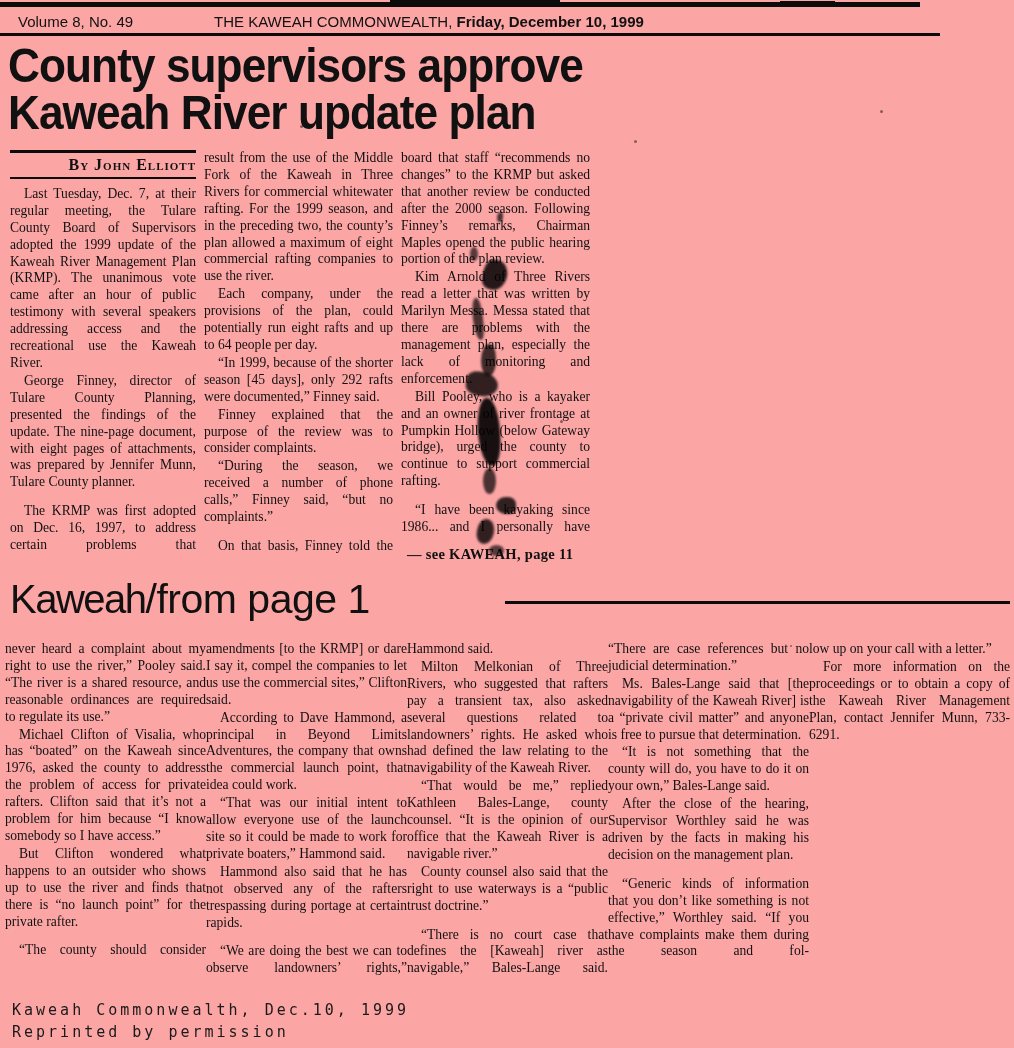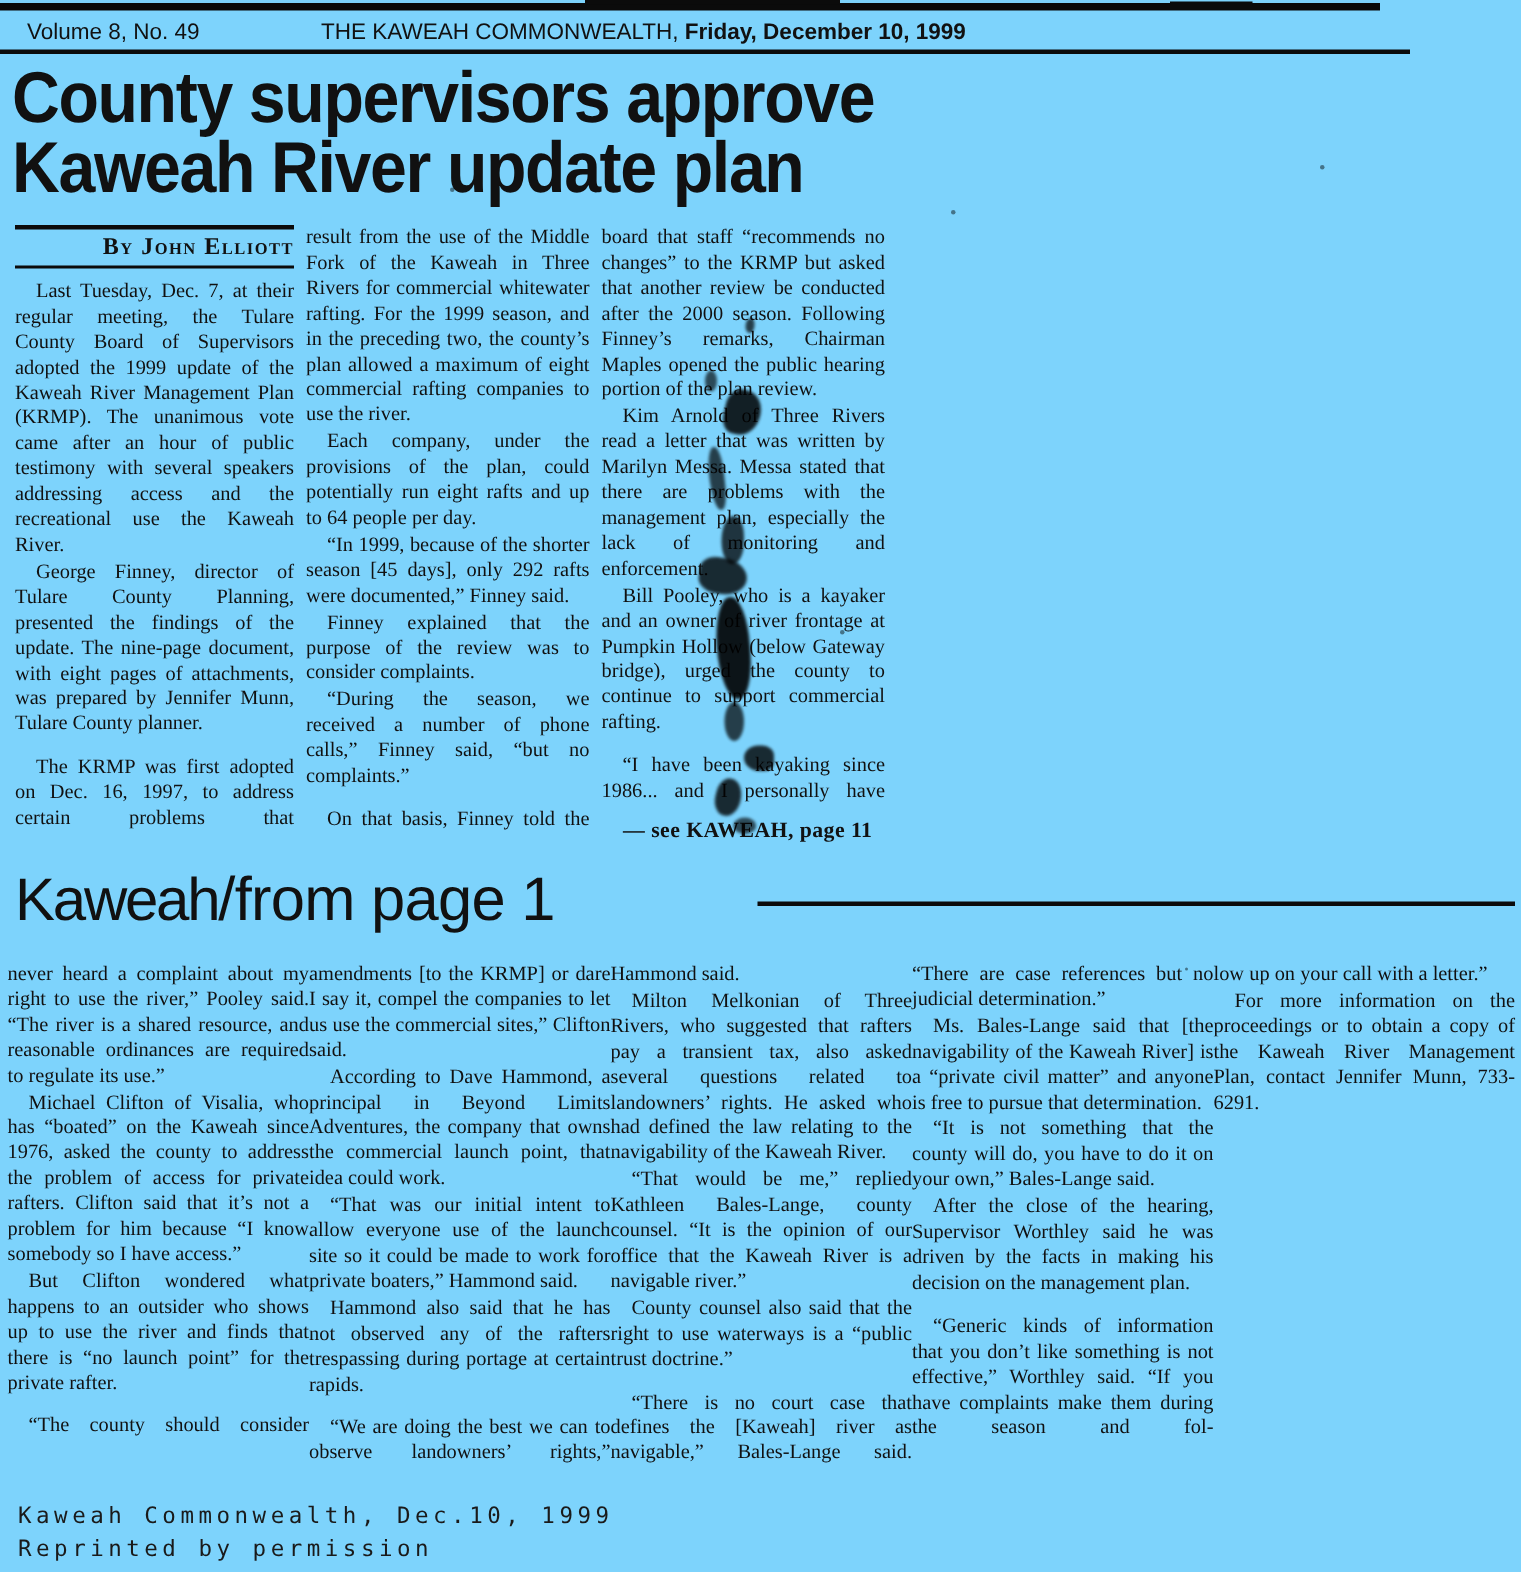--- a/index.html
+++ b/index.html
@@ -1,19 +1,19 @@
 <!DOCTYPE html>
 <html lang="en"><head>
 <meta charset="utf-8">
 <style>
   html,body{margin:0;padding:0;background:#e8e8e8;}
   .page{
     position:relative;
     width:1014px;height:1048px;
-    background:#7dd3fc;
+    background:#fca5a5;
     color:#111;
     font-family:"Liberation Serif", serif;
     overflow:hidden;
     margin:0 auto;
   }
   
   .bar-top{position:absolute;left:0;top:2px;width:920px;height:5px;background:#0b0b0b;}
   .bar-top2{position:absolute;left:390px;top:0;width:170px;height:3px;background:#0b0b0b;}
   .bar-top3{position:absolute;left:780px;top:1px;width:55px;height:3px;background:#0b0b0b;}
   .masthead-row{position:absolute;left:0;top:11px;width:960px;height:22px;
@@ -47,21 +47,21 @@
   
   .byline-box{
     border-top:3px solid #0b0b0b;border-bottom:2px solid #0b0b0b;
     margin-bottom:7px;padding:4px 0 3px 0;
     text-align:right;text-indent:0;
     font-weight:bold;font-variant:small-caps;
     font-size:16px;letter-spacing:1px;
   }
   .jump-line{
     margin-top:10px;font-weight:bold;font-size:14.5px;
-    text-align:center;text-indent:6px;letter-spacing:.3px;
+    text-align:left;text-indent:6px;letter-spacing:.3px;
   }
   
   .cont-head{position:absolute;left:10px;top:576px;height:44px;white-space:nowrap;
     font-family:"Liberation Sans", sans-serif;}
   .cont-title{font-weight:normal;font-size:40px;letter-spacing:-1.5px;vertical-align:baseline;margin-top:20px;}
   .cont-sub{font-weight:normal;font-size:41px;letter-spacing:-0.5px;vertical-align:baseline;}
   .cont-rule{position:absolute;left:505px;top:601px;width:505px;height:3px;background:#0b0b0b;}
   
   .footer{
     position:absolute;left:12px;top:999px;

